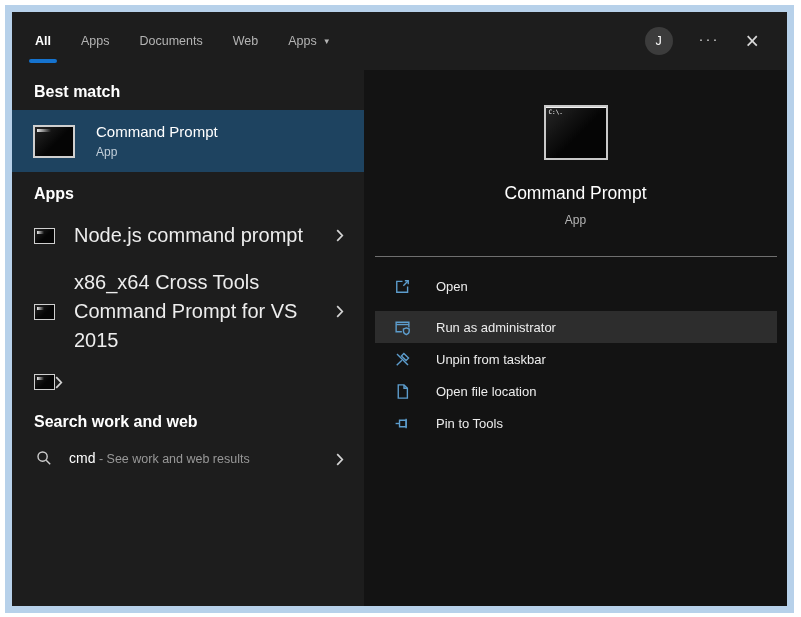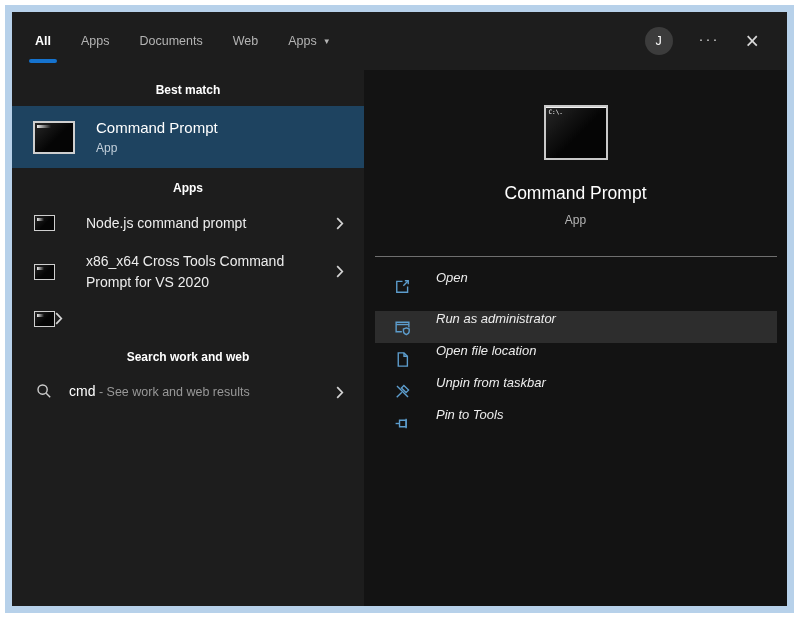--- a/index.html
+++ b/index.html
@@ -25,22 +25,22 @@
     gap: 26px; padding-right: 28px; }
   .avatar { width: 28px; height: 28px; border-radius: 50%; background: #3c3c3c;
     color: #ffffff; font-size: 12.5px; display: flex; align-items: center;
     justify-content: center; }
   .ellipsis { color: #cfcfcf; font-size: 15px; letter-spacing: 2px; margin-top: -6px; }
   .close-x { color: #d8d8d8; font-size: 23px; font-weight: 300; line-height: 20px; }
 
   
   .left-panel { position: absolute; left: 0; top: 58px; width: 352px; bottom: 0;
     background: #1d1d1d; }
-  .section-header { padding: 13px 22px 9px 22px; font-size: 12px; font-weight: 700;
-    color: #ffffff; text-align: center; }
+  .section-header { padding: 13px 22px 9px 22px; font-size: 16px; font-weight: 700;
+    color: #ffffff; }
 
   .best-match-row { height: 62px; background: #1e4360; display: flex;
     align-items: center; padding-left: 21px; }
   .bm-text { margin-left: 21px; }
   .bm-title { font-size: 15px; color: #ffffff; }
   .bm-sub { font-size: 12px; color: #c2cfda; margin-top: 5px; }
 
   
   .cmdicon { position: relative; background: linear-gradient(135deg, #262626 0%, #050505 55%);
     border: 1px solid #cfcfcf; flex: none; }
@@ -49,39 +49,39 @@
   .cmdicon.sm { width: 21px; height: 16px; }
   .cmdicon.md { width: 42px; height: 33px; border-width: 2px; }
   .cmdicon.lg { width: 64px; height: 55px; border-width: 2px; border-color: #c9c9c9;
     box-shadow: inset 0 1px 0 #f2f2f2; }
   .cmdicon.lg::before { content: none; }
   .cmdicon .clabel { position: absolute; left: 3px; top: 2px; font-size: 6px;
     line-height: 6px; color: #ffffff; font-family: "DejaVu Sans Mono", monospace; }
 
   .app-row { display: flex; align-items: center; padding: 9px 14px 9px 22px;
     min-height: 36px; cursor: default; }
-  .app-row .label { flex: 1; font-size: 14px; color: #ededed; margin-left: 31px;
+  .app-row .label { flex: 1; font-size: 20px; color: #ededed; margin-left: 19px;
     line-height: 1.45; padding-right: 26px; }
   .chev { flex: none; display: flex; align-items: center; margin-right: 6px; }
 
   .search-row { display: flex; align-items: flex-end; padding: 10px 14px 10px 24px; }
   .search-row .stext { flex: 1; margin-left: 17px; font-size: 14px; color: #ffffff; }
   .search-row .ssuffix { font-size: 12.5px; color: #989898; }
 
   
   .right-panel { position: absolute; left: 352px; top: 58px; right: 0; bottom: 0;
     background: #131313; display: flex; flex-direction: column; align-items: center; }
   .rp-title { margin-top: 23px; font-size: 17.5px; color: #ffffff; }
   .rp-sub { margin-top: 9px; font-size: 12px; color: #b5b5b5; }
   .rp-iconwrap { margin-top: 35px; }
 
   .actions { align-self: stretch; margin: 29px 10px 0 11px;
     border-top: 1px solid #6f6f6f; padding-top: 13px; }
-  .action-row { height: 32px; display: flex; 
-    padding-left: 19px; cursor: default; font-style: italic; }
+  .action-row { height: 32px; display: flex; align-items: center;
+    padding-left: 19px; cursor: default; }
   .action-row.hl { background: #2d2d2d; margin-top: 9px; }
   .action-row .alabel { margin-left: 25px; font-size: 13px; color: #ededed; }
   .aicon { flex: none; display: flex; align-items: center; }
 
   svg { display: block; }
 </style>
 </head>
 <body>
 
 <div class="frame">
@@ -118,21 +118,21 @@
         <div class="label">Node.js command prompt</div>
         <div class="chev">
           <svg width="8" height="13" viewBox="0 0 8 13">
               <path d="M1.2 1.2 L6.3 6.5 L1.2 11.8" fill="none" stroke="#d4d4d4" stroke-width="1.7"></path>
             </svg>
         </div>
       </div>
 
       <div class="app-row">
         <div class="cmdicon sm"></div>
-        <div class="label">x86_x64 Cross Tools Command Prompt for VS 2020</div>
+        <div class="label">x86_x64 Cross Tools Command Prompt for VS 2015</div>
         <div class="chev">
           <svg width="8" height="13" viewBox="0 0 8 13">
               <path d="M1.2 1.2 L6.3 6.5 L1.2 11.8" fill="none" stroke="#d4d4d4" stroke-width="1.7"></path>
             </svg>
         </div>
       </div>
 
       <div class="app-row">
         <div class="cmdicon sm"></div>
         <div class="chev">
@@ -189,41 +189,41 @@
               <path d="M2 5.2 H14"></path>
               <path d="M11.6 8.4 L14.3 9.4 V11.6 C14.3 13.1 13.2 14.2 11.6 14.8 C10 14.2 8.9 13.1 8.9 11.6 V9.4 Z"></path>
             </svg>
           </div>
           <div class="alabel">Run as administrator</div>
         </div>
 
         <div class="action-row">
           <div class="aicon">
             <svg width="17" height="17" viewBox="0 0 16 16" fill="none" stroke="#5d9dcd" stroke-width="1.3">
-              <path d="M4 1.8 H9.4 L12.6 5 V14.2 H4 Z"></path>
-              <path d="M9.4 1.8 V5 H12.6"></path>
-            </svg>
-          </div>
-          <div class="alabel">Open file location</div>
-        </div>
-
-        <div class="action-row">
-          <div class="aicon">
-            <svg width="17" height="17" viewBox="0 0 16 16" fill="none" stroke="#5d9dcd" stroke-width="1.3">
               <path d="M9.3 2.3 L13.7 6.7 L11.4 9 L7 4.6 Z"></path>
               <path d="M7.4 8.6 L2.6 13.4"></path>
               <path d="M2.8 2.8 L13.2 13.2"></path>
             </svg>
           </div>
           <div class="alabel">Unpin from taskbar</div>
         </div>
 
         <div class="action-row">
           <div class="aicon">
             <svg width="17" height="17" viewBox="0 0 16 16" fill="none" stroke="#5d9dcd" stroke-width="1.3">
+              <path d="M4 1.8 H9.4 L12.6 5 V14.2 H4 Z"></path>
+              <path d="M9.4 1.8 V5 H12.6"></path>
+            </svg>
+          </div>
+          <div class="alabel">Open file location</div>
+        </div>
+
+        <div class="action-row">
+          <div class="aicon">
+            <svg width="17" height="17" viewBox="0 0 16 16" fill="none" stroke="#5d9dcd" stroke-width="1.3">
               <path d="M1.5 8 H5.2"></path>
               <path d="M5.2 5 H11.4 V11 H5.2 Z"></path>
               <path d="M11.4 3.6 V12.4"></path>
             </svg>
           </div>
           <div class="alabel">Pin to Tools</div>
         </div>
 
       </div>
     </div>

